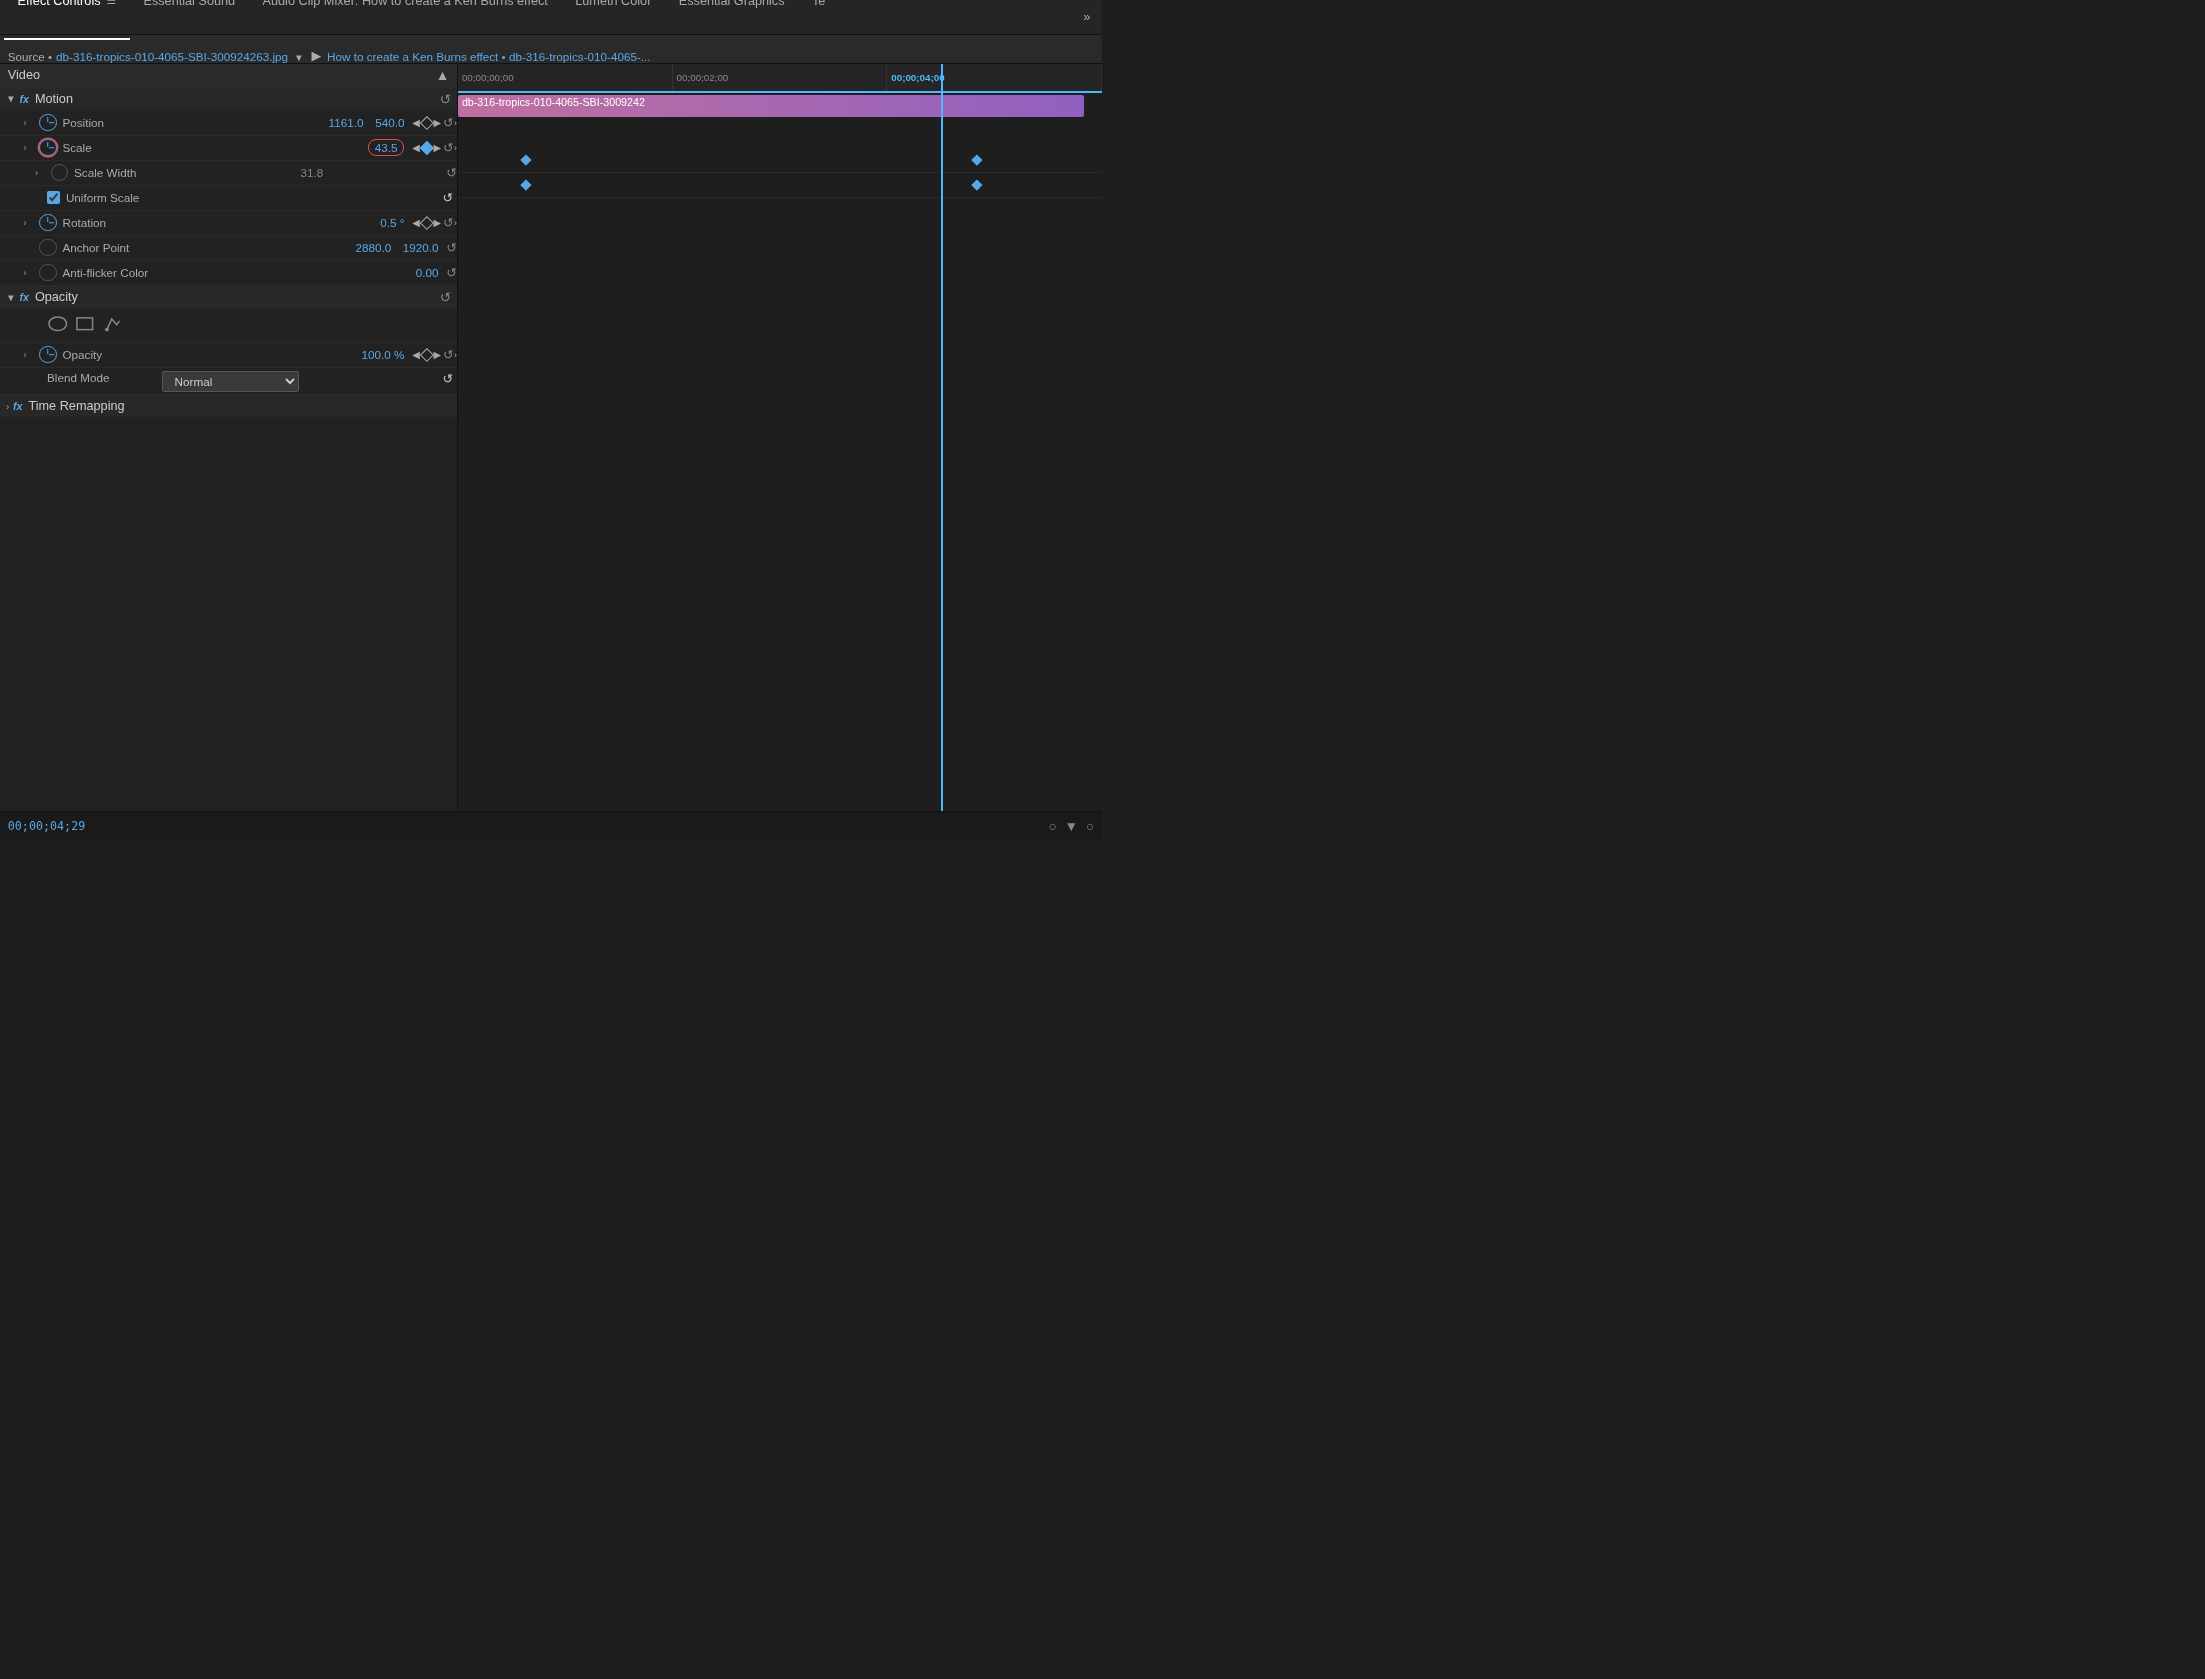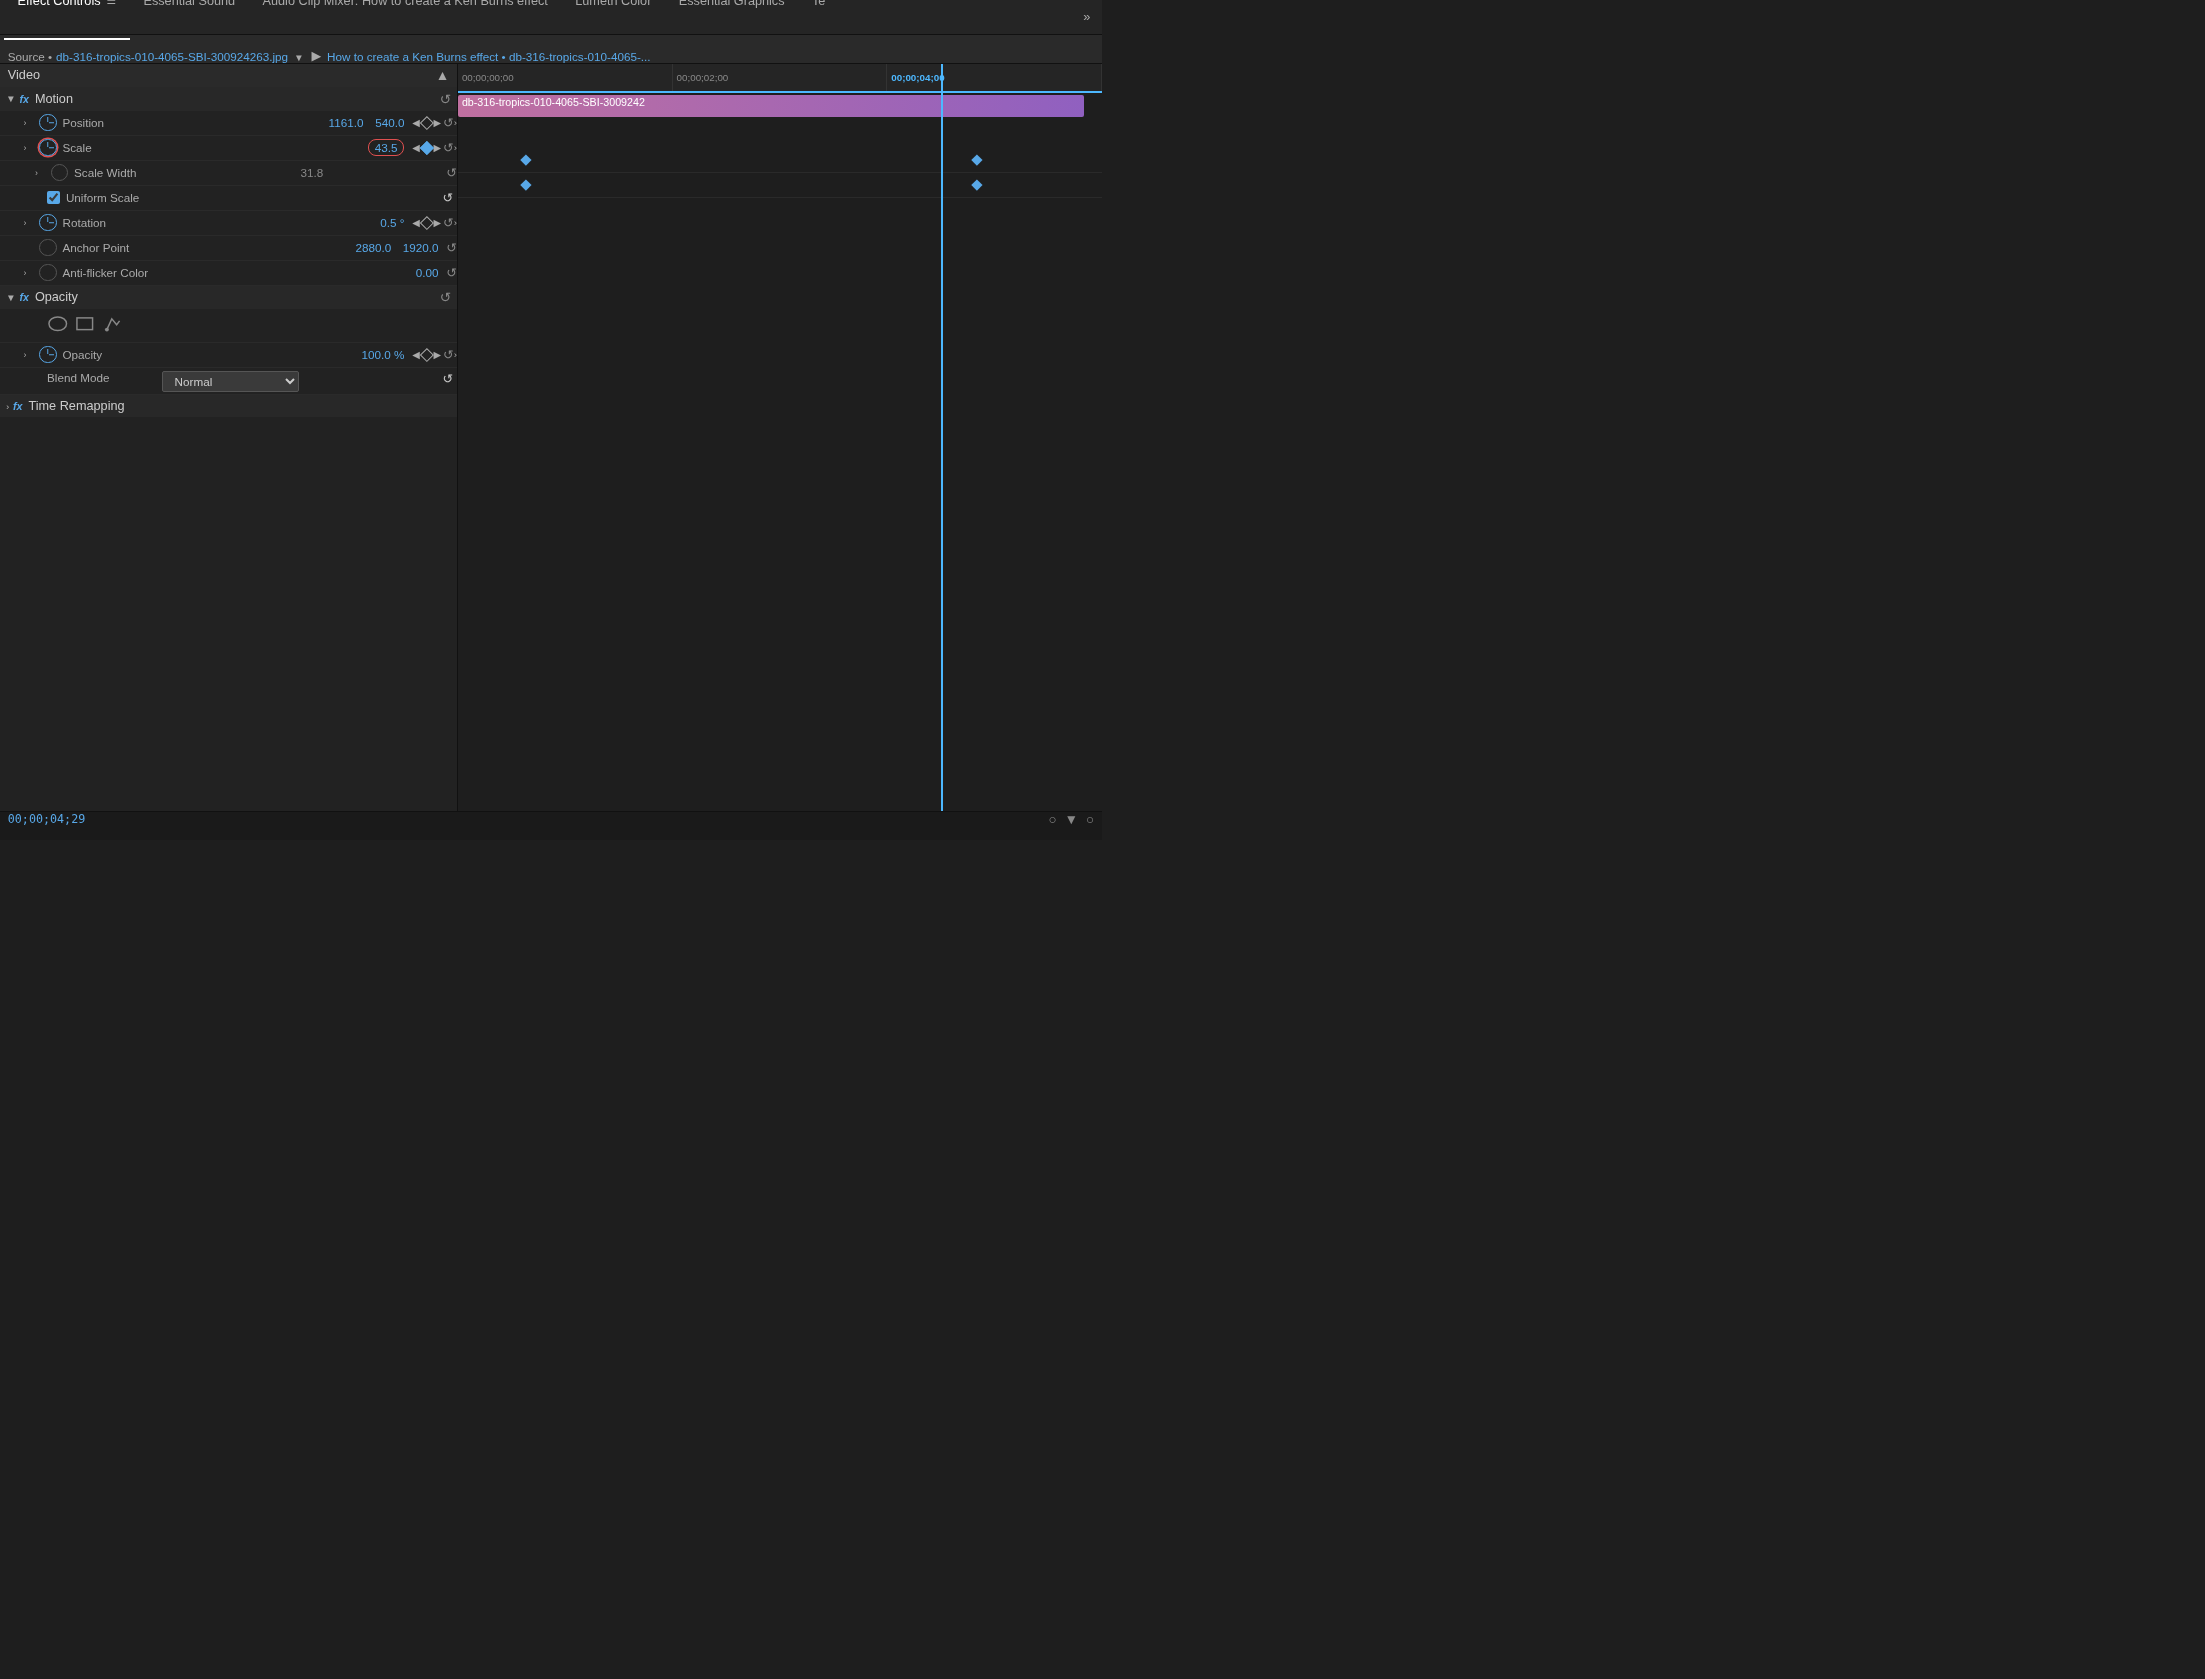--- a/index.html
+++ b/index.html
@@ -305,21 +305,21 @@
       border-bottom: 1px solid #2a2a2a;
     }
     .opacity-tools-row .shape-btn {
       cursor: pointer;
       color: #888;
     }
 
     
     .bottom-bar {
       display: flex;
-      align-items: flex-start;
+      align-items: center;
       background: #1a1a1a;
       height: 29px;
       padding: 0 7.8px;
       border-top: 1px solid #111;
       position: absolute;
       bottom: 0;
       left: 0;
       right: 0;
     }
     .bottom-bar .timecode {

